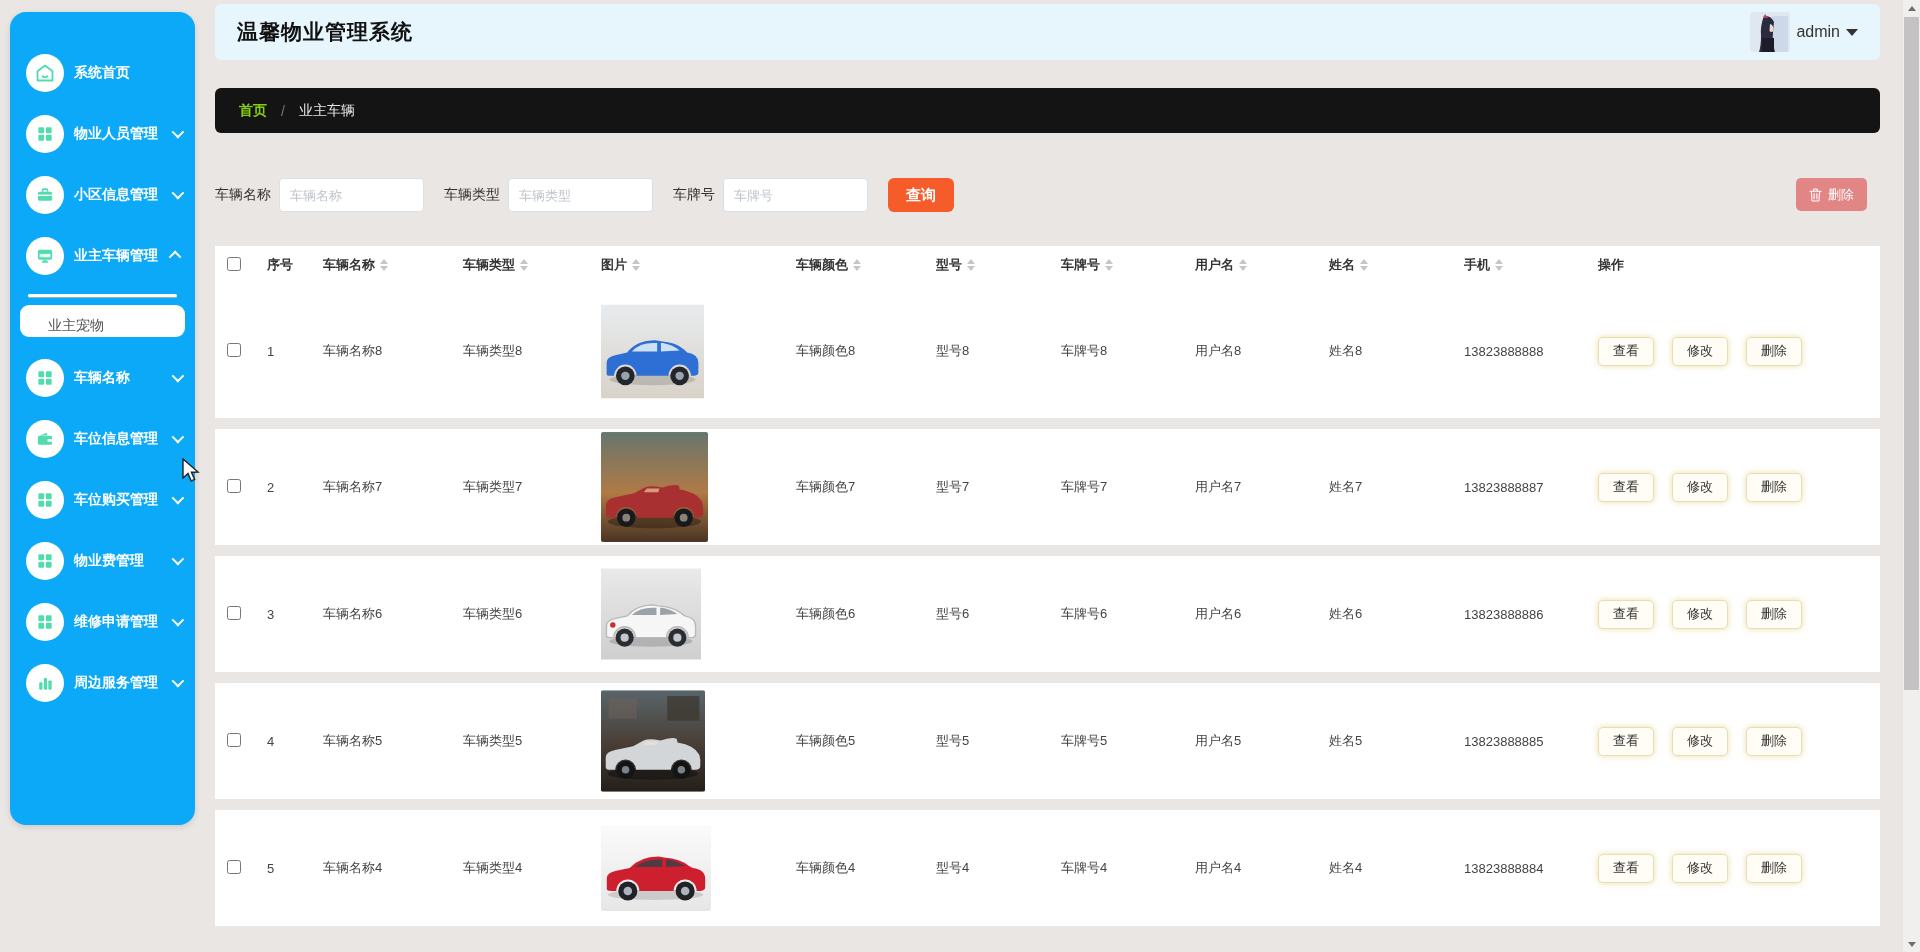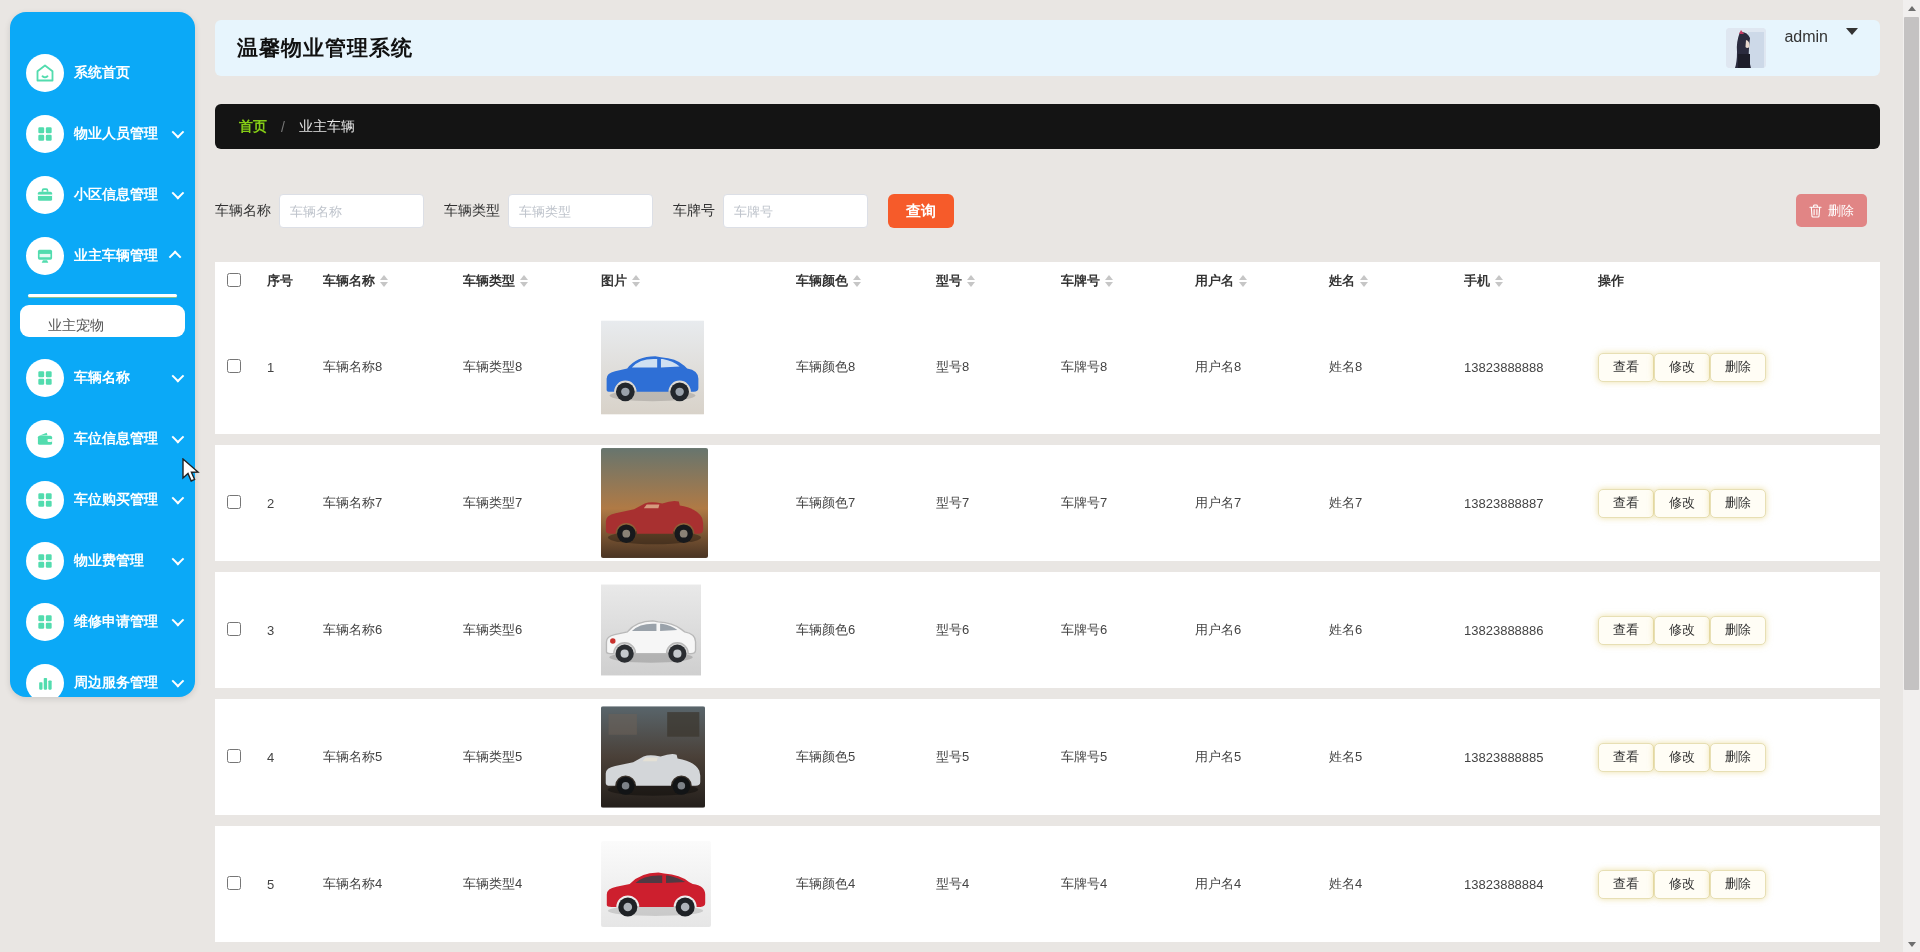--- a/index.html
+++ b/index.html
@@ -7,21 +7,21 @@
   body {
     font-family:"Liberation Sans","DejaVu Sans",sans-serif;
     background:#e9e6e3;
     position:relative;
     color:#333;
   }
 
   
   .sidebar {
     position:absolute; left:10px; top:12px;
-    width:185px; height:685px;
+    width:185px; height:813px;
     background:#0ba9f7;
     border-radius:16px;
     padding-top:30px;
     overflow:hidden;
     box-shadow:0 2px 6px rgba(0,0,0,.12);
   }
   .side-item {
     height:61px; display:flex; align-items:center;
     padding:0 14px 0 16px; cursor:pointer; position:relative;
   }
@@ -50,26 +50,26 @@
     padding-left:28px; cursor:pointer;
   }
   .submenu-inner span {
     display:block; font-size:14px; color:#555; line-height:40px; 
   }
 
   
   .main { position:absolute; left:215px; top:0; width:1665px; }
 
   .titlebar {
-    margin-top:20px; height:56px; background:#e7f5fd; border-radius:6px;
+    margin-top:4px; height:56px; background:#e7f5fd; border-radius:6px;
     display:flex; align-items:center; justify-content:space-between;
     padding:0 22px 0 22px;
   }
   .app-title { font-size:21px; font-weight:bold; color:#111; letter-spacing:1px; }
-  .userbox { display:flex; align-items:flex-start; gap:18px; cursor:pointer; }
+  .userbox { display:flex; align-items:center; gap:6px; cursor:pointer; }
   .avatar { width:40px; height:40px; border-radius:4px; overflow:hidden; background:#dfe7f1; }
   .avatar svg { width:40px; height:40px; display:block; }
   .username { font-size:16px; color:#333; }
   .caret-down { width:0; height:0; border-left:6px solid transparent; border-right:6px solid transparent; border-top:7px solid #333; }
 
   .breadcrumb {
     margin-top:28px; height:45px; background:#141414; border-radius:6px;
     display:flex; align-items:center; padding:0 24px; gap:14px;
   }
   .bc-home { color:#84cc16; font-size:14px; font-weight:bold; cursor:pointer; }
@@ -108,21 +108,21 @@
   .thead { height:38px; font-weight:bold; font-size:13px; color:#333;margin-top:11px; }
   .tbody-row { height:116px; margin-top:11px; font-size:13px; color:#444; }
   .tbody-row.first { margin-top:0; height:134px; }
   .hcell { display:flex; align-items:center; gap:5px; }
   .sorter { display:inline-flex; flex-direction:column; gap:2px; cursor:pointer; }
   .sorter i { width:0; height:0; border-left:4px solid transparent; border-right:4px solid transparent; display:block; }
   .sorter .s-up { border-bottom:5px solid #c6c6c6; }
   .sorter .s-dn { border-top:5px solid #c6c6c6; }
   .cb { width:14px; height:14px; accent-color:#0ba9f7; cursor:pointer; }
   .photo { border-radius:2px; overflow:hidden; display:block; }
-  .op-cell { display:flex; }
+  .op-cell { display:flex; gap:18px; }
   .btn-op {
     min-width:56px; height:29px; padding:0 10px;
     background:#fffdf5; border:1px solid #e7dfb4; border-radius:5px;
     box-shadow:0 0 6px rgba(221,196,94,.55);
     font-size:13px; color:#333; cursor:pointer; font-family:inherit;
   }
 
   
   .scrollbar { position:absolute; right:0; top:0; width:17px; height:952px; background:#f1efee; }
   .sb-arrow { position:absolute; left:0; width:17px; height:16px; display:flex; align-items:center; justify-content:center; }

